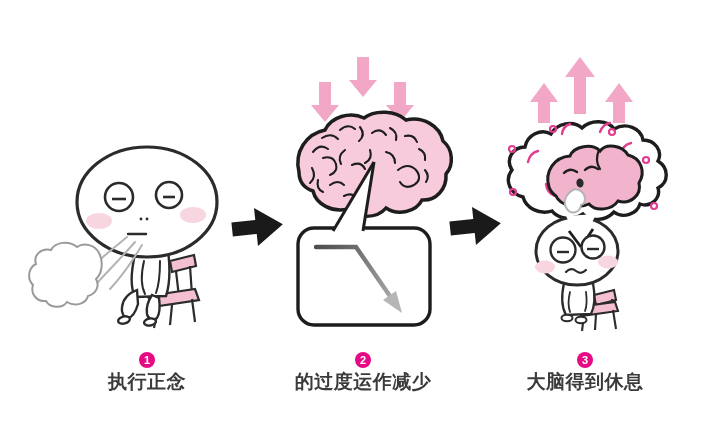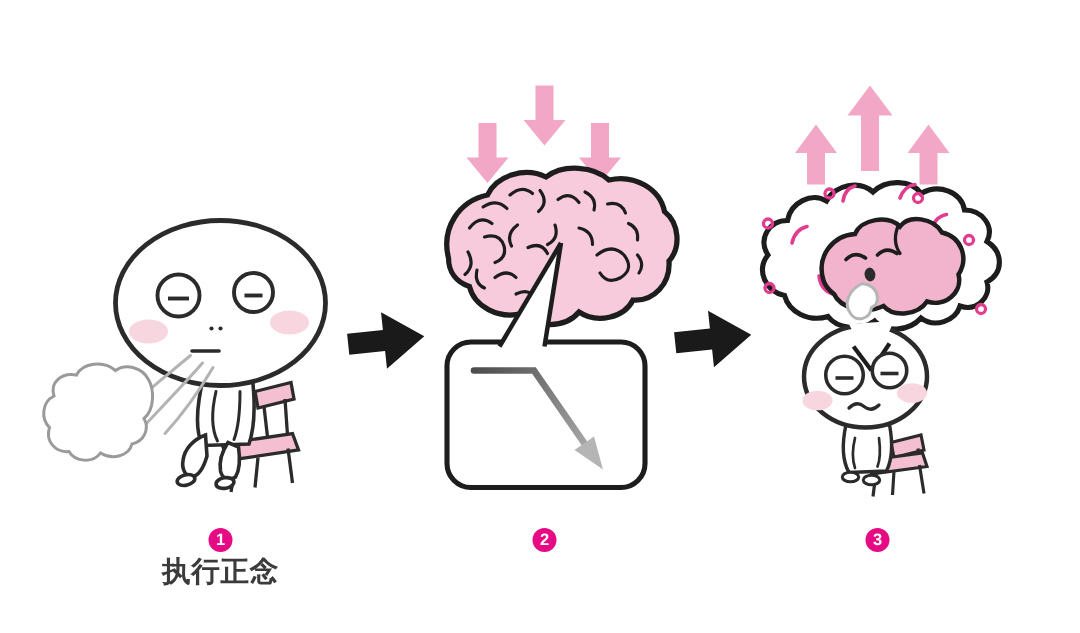--- a/index.html
+++ b/index.html
@@ -195,19 +195,21 @@
     </g>
   </svg>
 
   <div class="caption cap-1">
     <span class="badge">1</span>
     <div class="cap-line">执行正念</div>
   </div>
 
   <div class="caption cap-2">
     <span class="badge">2</span>
+    <div class="cap-line">的过度运作减少</div>
   </div>
 
   <div class="caption cap-3">
     <span class="badge">3</span>
+    <div class="cap-line">大脑得到休息</div>
   </div>
 
 </div>
 
 </body></html>

